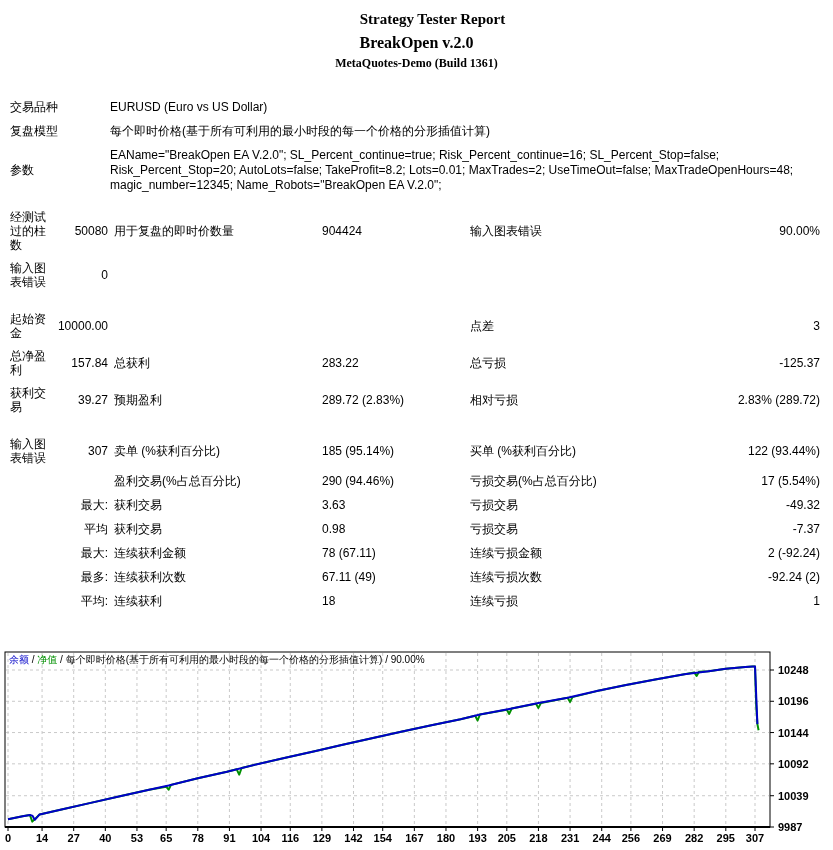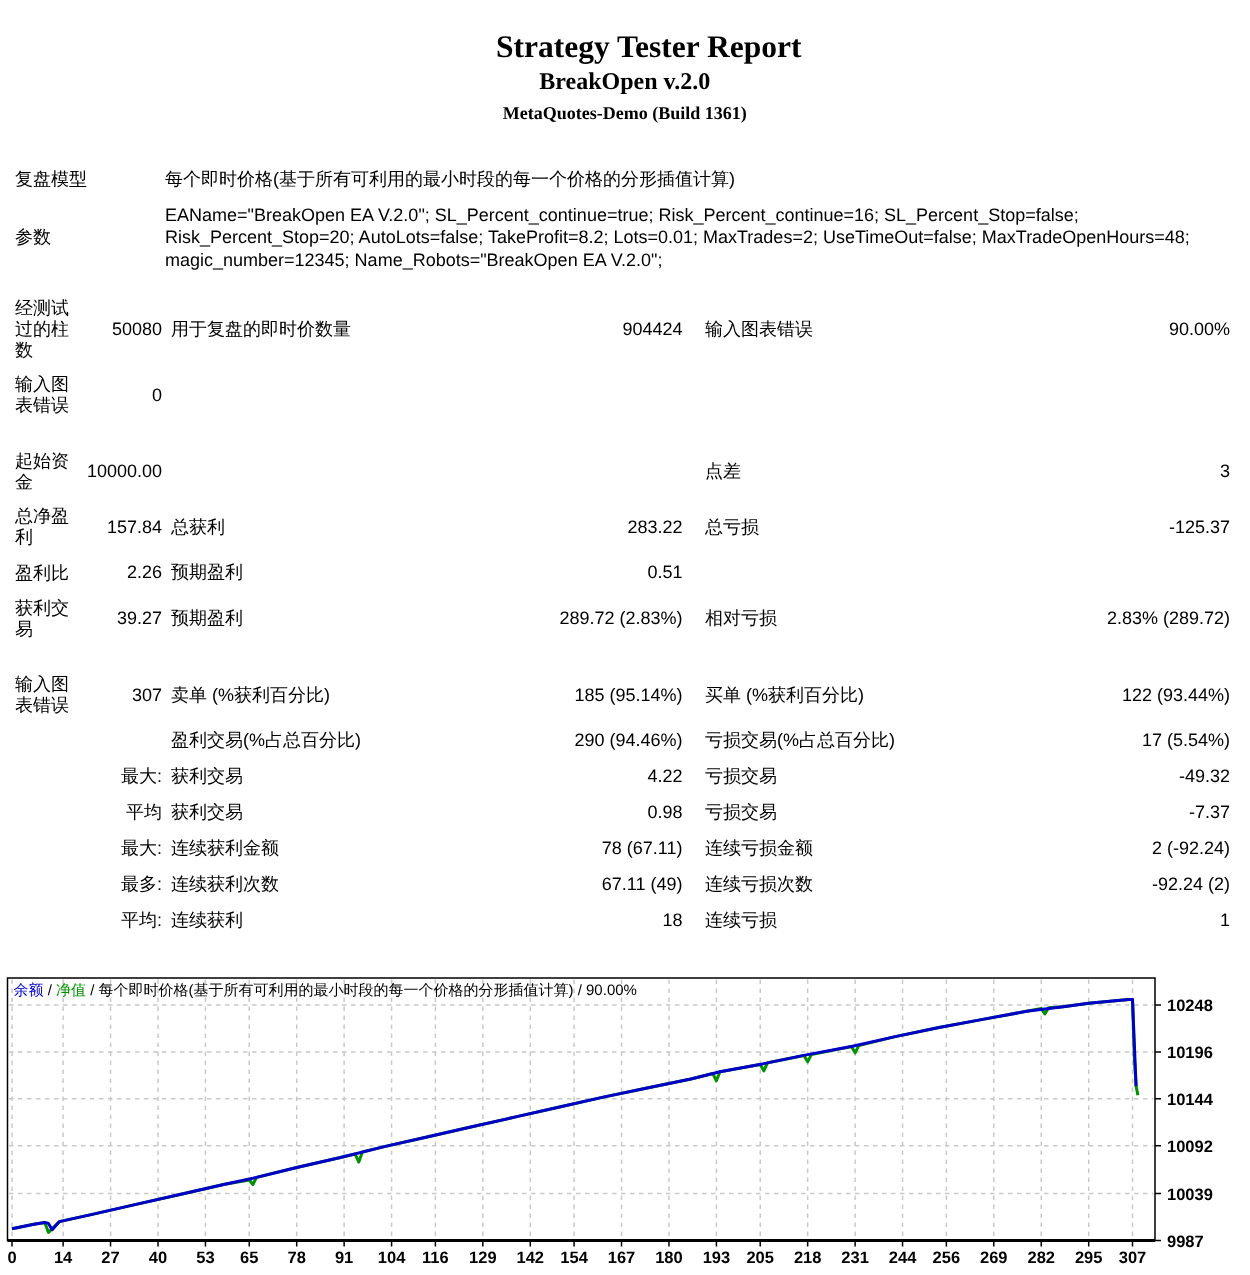--- a/index.html
+++ b/index.html
@@ -2,54 +2,58 @@
 <html><head>
 <meta charset="utf-8">
 <style>
   html,body{margin:0;padding:0;}
   body{
     width:833px;height:850px;background:#ffffff;color:#000;
     font-family:"Liberation Sans","DejaVu Sans",sans-serif;
     position:relative;overflow:hidden;
   }
   .header{text-align:center;font-family:"Liberation Serif","DejaVu Serif",serif;font-weight:bold;}
-  .title{font-size:21px;padding-top:19px;line-height:24px;margin-left:32px;}
+  .title{font-size:15px;padding-top:7px;line-height:24px;margin-left:32px;}
   .subtitle{font-size:16px;line-height:19px;margin-top:2px;}
   .server{font-size:12px;line-height:14px;margin-top:4px;}
 
   table{border-collapse:collapse;table-layout:fixed;font-size:12px;margin-left:10px;}
   td{vertical-align:middle;line-height:15px;padding:4px 0 5px;}
 
   .info{width:810px;margin-top:26px;}
   .info td.lab{width:100px;}
   .info td.val{width:710px;white-space:pre-line;}
 
   .stats{width:810px;margin-top:8px;}
   .stats td.c1{word-break:break-all;line-height:14px;}
   .stats td.c2{text-align:right;padding-right:6px;}
-  .stats td.c4{text-align:right;}
+  .stats td.c4{}
   .stats td.c5{padding-left:15px;}
   .stats td.c6{text-align:right;}
   .stats tr.spacer td{padding:0;height:14px;}
 
   .chart-wrap{position:absolute;left:0;top:650;width:833px;height:200px;}
   .chart-wrap{top:650px;}
   svg text{font-family:"Liberation Sans","DejaVu Sans",sans-serif;}
 </style>
 </head>
 <body>
 
 <div class="header">
   <div class="title">Strategy Tester Report</div>
   <div class="subtitle">BreakOpen v.2.0</div>
   <div class="server">MetaQuotes-Demo (Build 1361)</div>
 </div>
 
 <table class="info">
   <tbody id="info-body">
+      <tr>
+        <td class="lab">交易品种</td>
+        <td class="val">EURUSD (Euro vs US Dollar)</td>
+      </tr>
       <tr>
         <td class="lab">复盘模型</td>
         <td class="val">每个即时价格(基于所有可利用的最小时段的每一个价格的分形插值计算)</td>
       </tr>
       <tr>
         <td class="lab">参数</td>
         <td class="val">EAName="BreakOpen EA V.2.0"; SL_Percent_continue=true; Risk_Percent_continue=16; SL_Percent_Stop=false;
 Risk_Percent_Stop=20; AutoLots=false; TakeProfit=8.2; Lots=0.01; MaxTrades=2; UseTimeOut=false; MaxTradeOpenHours=48;
 magic_number=12345; Name_Robots="BreakOpen EA V.2.0";</td>
       </tr>
@@ -95,28 +99,20 @@
       </tr>
       <tr>
         <td class="c1">总净盈利</td>
         <td class="c2">157.84</td>
         <td class="c3">总获利</td>
         <td class="c4">283.22</td>
         <td class="c5">总亏损</td>
         <td class="c6">-125.37</td>
       </tr>
       <tr>
-        <td class="c1">盈利比</td>
-        <td class="c2">2.26</td>
-        <td class="c3">预期盈利</td>
-        <td class="c4">0.51</td>
-        <td class="c5"></td>
-        <td class="c6"></td>
-      </tr>
-      <tr>
         <td class="c1">获利交易</td>
         <td class="c2">39.27</td>
         <td class="c3">预期盈利</td>
         <td class="c4">289.72 (2.83%)</td>
         <td class="c5">相对亏损</td>
         <td class="c6">2.83% (289.72)</td>
       </tr>
       <tr class="spacer">
         <td colspan="6"></td>
       </tr>
@@ -133,21 +129,21 @@
         <td class="c2"></td>
         <td class="c3">盈利交易(%占总百分比)</td>
         <td class="c4">290 (94.46%)</td>
         <td class="c5">亏损交易(%占总百分比)</td>
         <td class="c6">17 (5.54%)</td>
       </tr>
       <tr>
         <td class="c1"></td>
         <td class="c2">最大:</td>
         <td class="c3">获利交易</td>
-        <td class="c4">4.22</td>
+        <td class="c4">3.63</td>
         <td class="c5">亏损交易</td>
         <td class="c6">-49.32</td>
       </tr>
       <tr>
         <td class="c1"></td>
         <td class="c2">平均</td>
         <td class="c3">获利交易</td>
         <td class="c4">0.98</td>
         <td class="c5">亏损交易</td>
         <td class="c6">-7.37</td>

